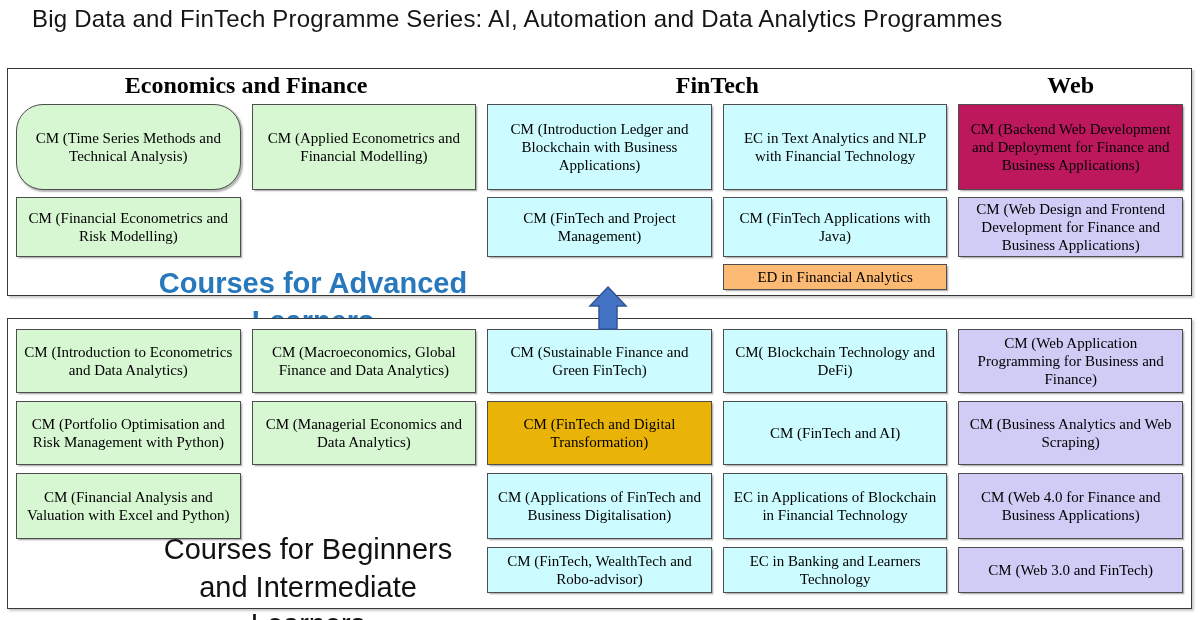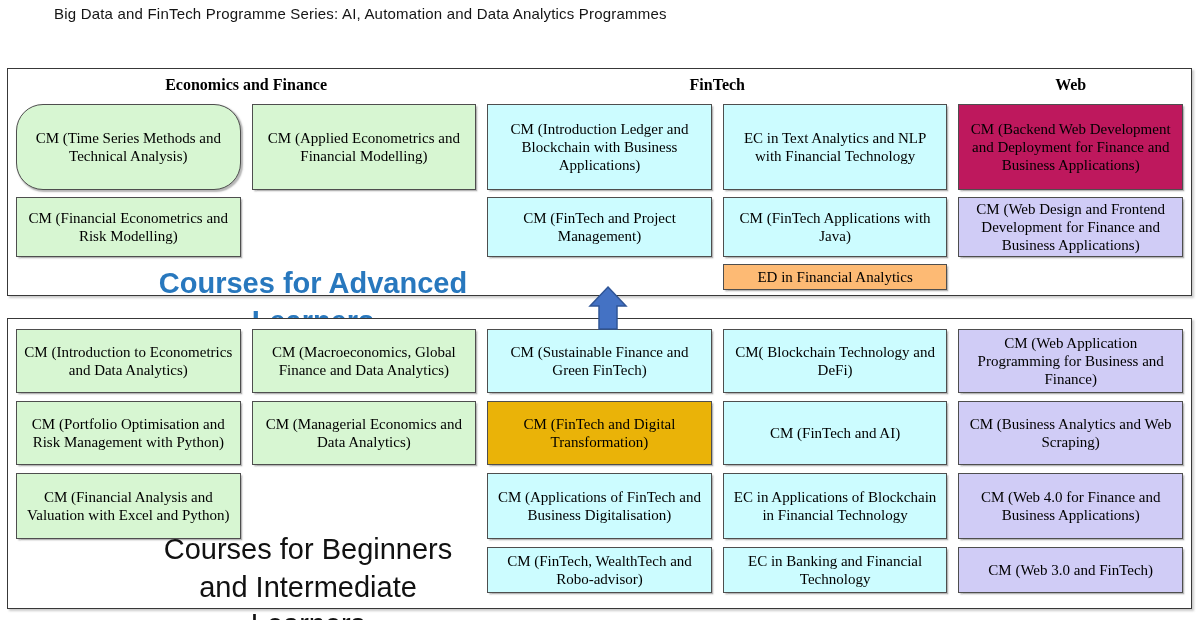--- a/index.html
+++ b/index.html
@@ -1,37 +1,37 @@
 <!DOCTYPE html>
 <html><head>
 <meta charset="utf-8">
 <style>
   html,body{margin:0;padding:0;background:#ffffff;}
   body{width:1200px;height:620px;position:relative;overflow:hidden;
        font-family:"Liberation Sans", sans-serif;}
 
-  .page-title{position:absolute;left:54px;top:5px;font-size:15px;color:#151515;
+  .page-title{position:absolute;left:32px;top:5px;font-size:24px;color:#151515;
               letter-spacing:.2px;}
 
   .section-box{position:absolute;left:7px;width:1185px;background:#fff;
                border:1.6px solid #383838;box-sizing:border-box;
                box-shadow:2px 2px 2px rgba(140,140,140,.45);}
   #advanced-box{top:68px;height:228px;}
   #beginner-box{top:318px;height:291px;}
 
   .grid{display:grid;grid-template-columns:repeat(5,1fr);column-gap:11px;
         box-sizing:border-box;height:100%;}
   #advanced-grid{grid-template-rows:24px 86px 60px 26px;row-gap:7px;
                  padding:4px 8px 4px 8px;}
   #beginner-grid{grid-template-rows:64px 64px 66px 46px;row-gap:8px;
                  padding:10px 8px 10px 8px;}
 
   .col-header{grid-row:1;align-self:center;text-align:center;
               font-family:"Liberation Serif", serif;font-weight:bold;
-              font-size:16px;color:#000;}
+              font-size:24px;color:#000;}
   .hdr-econ{grid-column:1/3;}
   .hdr-fintech{grid-column:3/5;}
   .hdr-web{grid-column:5/6;}
 
   .course{border:1.4px solid #4e4e4e;display:flex;align-items:center;
           justify-content:center;text-align:center;box-sizing:border-box;
           font-family:"Liberation Serif", serif;font-size:15px;line-height:1.22;
           color:#000;padding:2px 7px;
           box-shadow:1.5px 1.5px 1.5px rgba(110,110,110,.5);}
 
@@ -79,17 +79,17 @@
       <div class="course" style="background: rgb(215, 246, 210); grid-area: 2 / 1;">CM (Portfolio Optimisation and Risk Management with Python)</div>
       <div class="course" style="background: rgb(215, 246, 210); grid-area: 2 / 2;">CM (Managerial Economics and Data Analytics)</div>
       <div class="course" style="background: #eab308; grid-area: 2 / 3;">CM (FinTech and Digital Transformation)</div>
       <div class="course" style="background: rgb(204, 252, 255); grid-area: 2 / 4;">CM (FinTech and AI)</div>
       <div class="course" style="background: rgb(208, 204, 246); grid-area: 2 / 5;">CM (Business Analytics and Web Scraping)</div>
       <div class="course" style="background: rgb(215, 246, 210); grid-area: 3 / 1;">CM (Financial Analysis and Valuation with Excel and Python)</div>
       <div class="course" style="background: rgb(204, 252, 255); grid-area: 3 / 3;">CM (Applications of FinTech and Business Digitalisation)</div>
       <div class="course" style="background: rgb(204, 252, 255); grid-area: 3 / 4;">EC in Applications of Blockchain in Financial Technology</div>
       <div class="course" style="background: rgb(208, 204, 246); grid-area: 3 / 5;">CM (Web 4.0 for Finance and Business Applications)</div>
       <div class="course" style="background: rgb(204, 252, 255); grid-area: 4 / 3;">CM (FinTech, WealthTech and Robo-advisor)</div>
-      <div class="course" style="background: rgb(204, 252, 255); grid-area: 4 / 4;">EC in Banking and Financial Technology</div>
+      <div class="course" style="background: rgb(204, 252, 255); grid-area: 4 / 4;">EC in Banking and Learners Technology</div>
       <div class="course" style="background: rgb(208, 204, 246); grid-area: 4 / 5;">CM (Web 3.0 and FinTech)</div>
     </div>
   <div class="tier-label" id="beginner-label">Courses for Beginners and Intermediate Learners</div>
 </div>
 
 </body></html>

